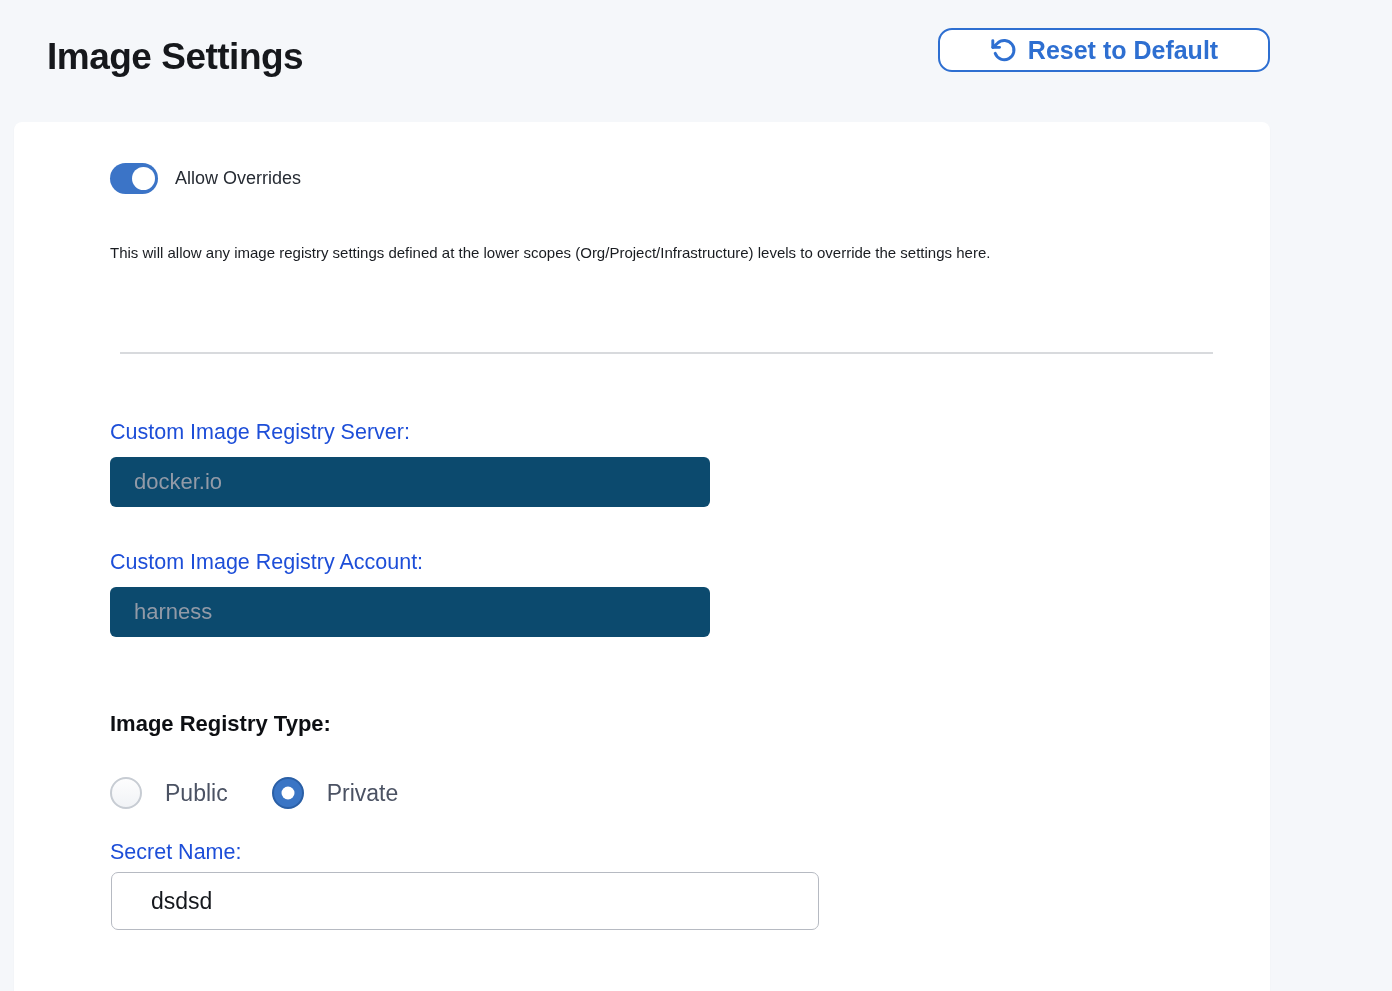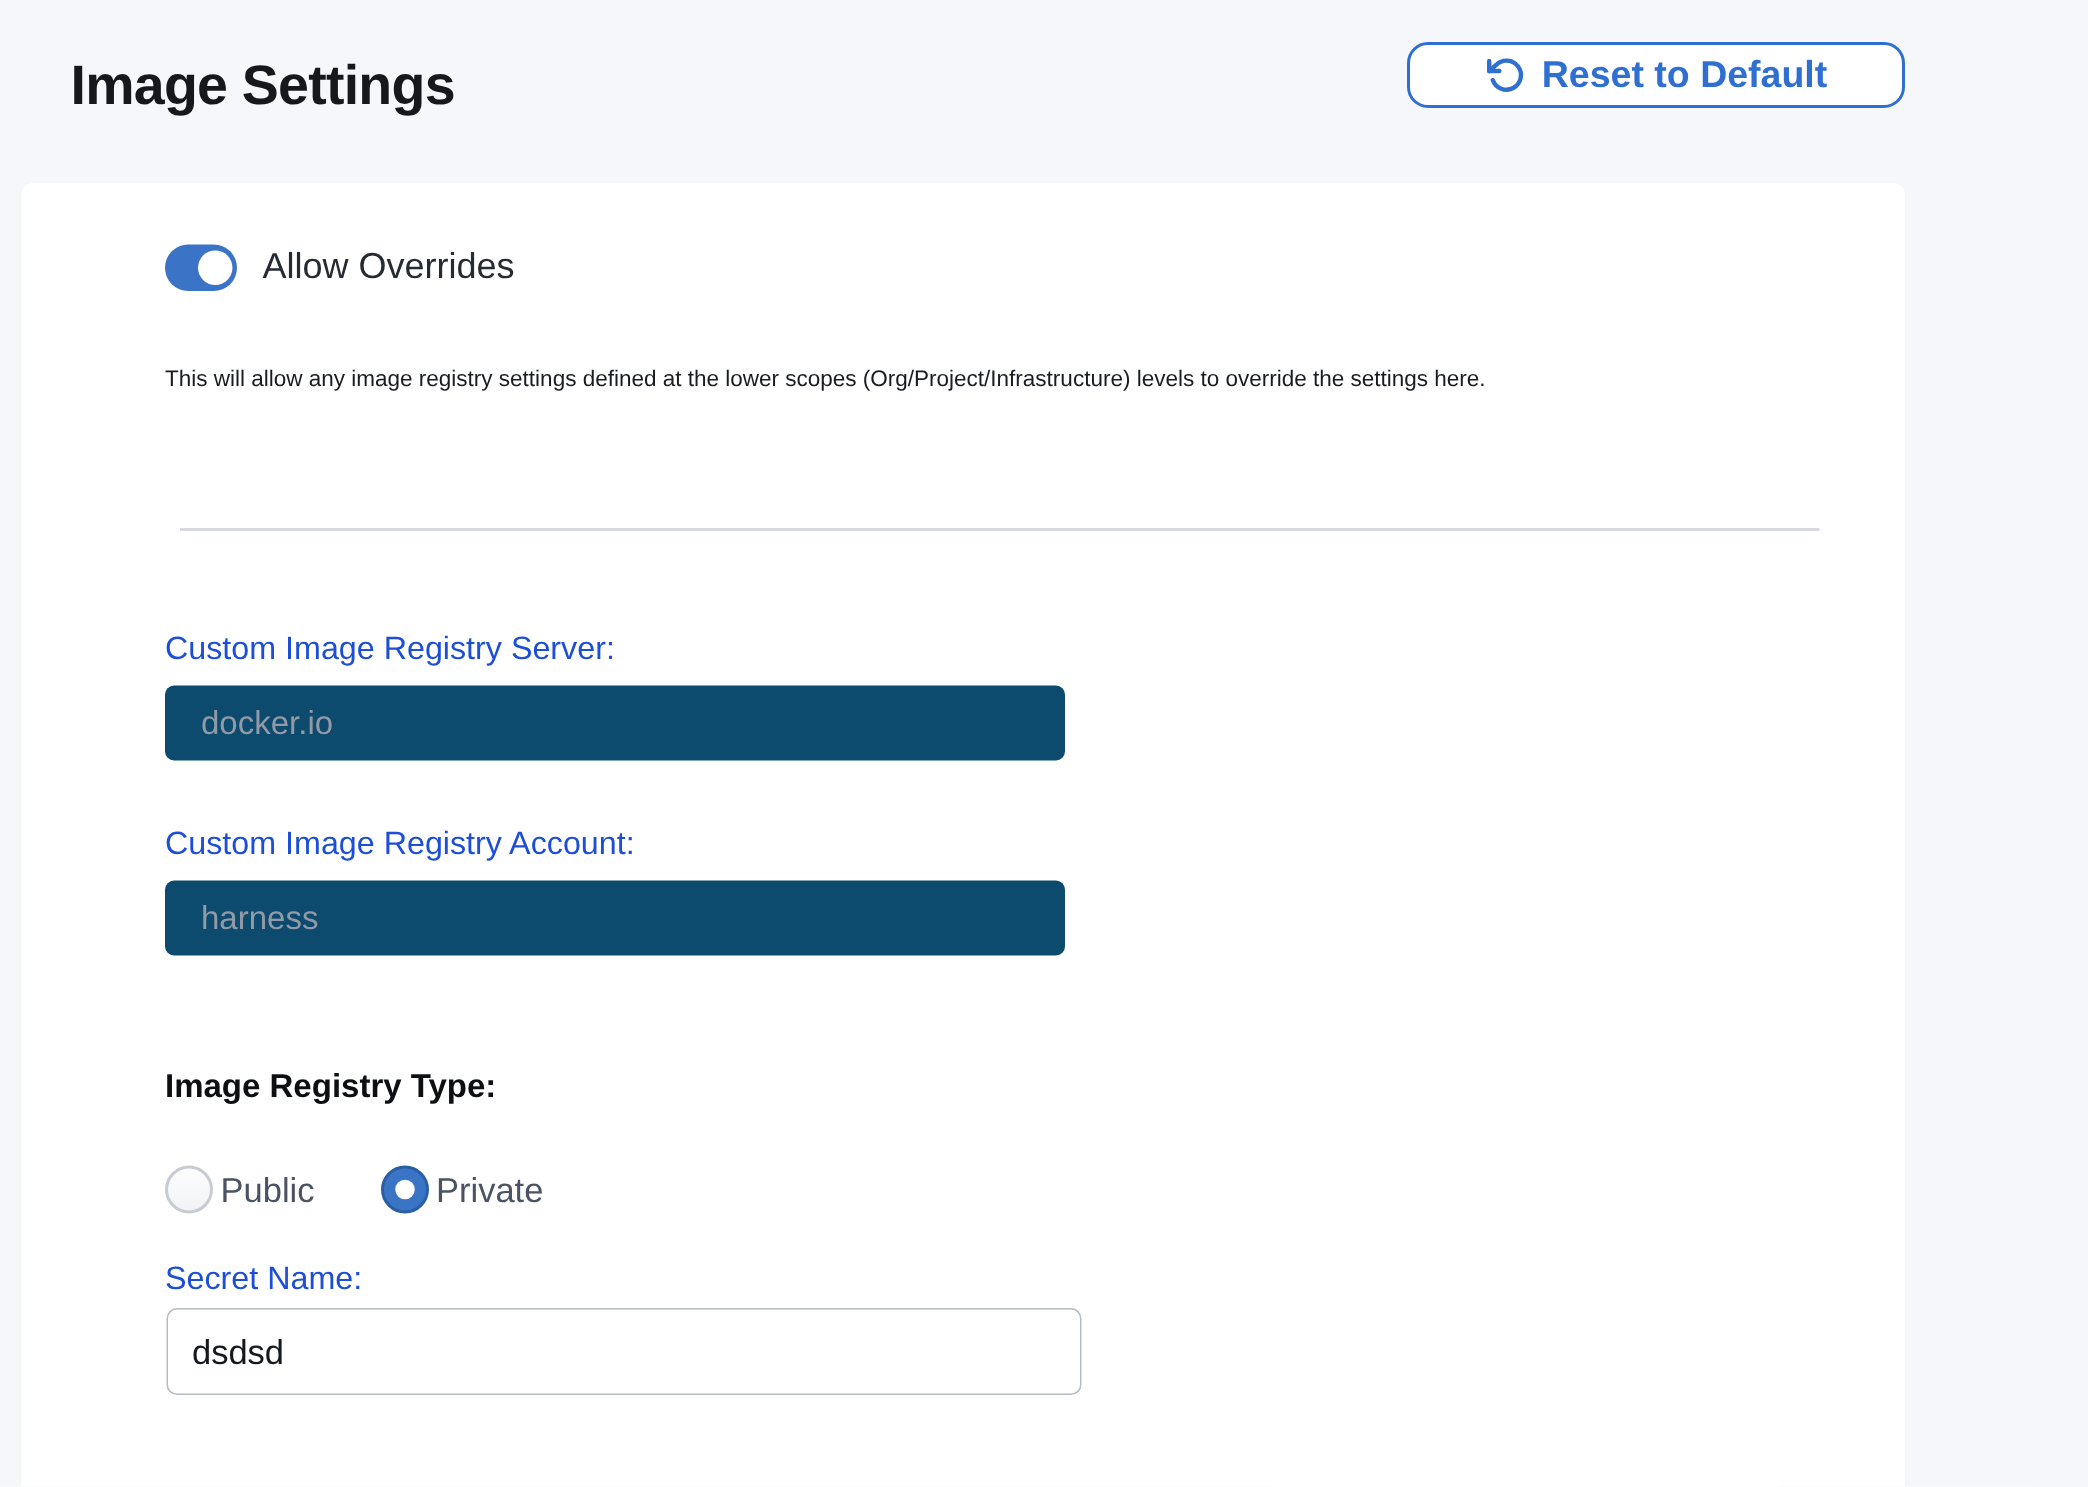--- a/index.html
+++ b/index.html
@@ -48,21 +48,21 @@
   .toggle {
     width: 48px; height: 31px; border-radius: 16px;
     background: #3b74c7; position: relative; cursor: pointer;
     flex: 0 0 auto;
   }
   .toggle .knob {
     position: absolute; top: 4px; left: 22px;
     width: 23px; height: 23px; border-radius: 50%;
     background: #ffffff;
   }
-  .toggle-label { font-size: 24px; color: #262b33; }
+  .toggle-label { font-size: 18px; color: #262b33; }
 
   
   .description {
     position: absolute; left: 96px; top: 113px;
     width: 1115px;
     font-size: 15px; line-height: 36px; color: #191c21;
   }
 
   .divider {
     position: absolute; left: 106px; top: 230px;
@@ -82,34 +82,34 @@
     border: none; border-radius: 6px;
     background: #0c4a6e;
     color: #929aa7;
     font-size: 22px; padding: 0 24px;
     font-family: "Liberation Sans", "DejaVu Sans", sans-serif;
   }
   .text-input:disabled { color: #929aa7; opacity: 1; }
 
   .secret-input {
     position: absolute; left: 97px; top: 750px;
-    width: 610px; height: 58px;
+    width: 708px; height: 58px;
     background: #ffffff;
     border: 1.5px solid #b6bac2;
     border-radius: 7px;
-    color: #15181d; font-size: 23px; padding: 0 16px;
+    color: #15181d; font-size: 23px; padding: 0 39px;
     font-family: "Liberation Sans", "DejaVu Sans", sans-serif;
   }
 
   
   .radio-row {
     position: absolute; left: 96px; top: 655px;
     display: flex; align-items: center; gap: 44px;
   }
-  .radio-option { display: flex; align-items: center; gap: 5px; cursor: pointer; }
+  .radio-option { display: flex; align-items: center; gap: 23px; cursor: pointer; }
   .radio-circle {
     width: 32px; height: 32px; border-radius: 50%;
     border: 2px solid #c7ccd3;
     background: linear-gradient(#fdfdfe, #f1f3f6);
     position: relative; flex: 0 0 auto;
   }
   .radio-circle.checked {
     background: #3a75c5;
     border-color: #2a5fa6;
   }

